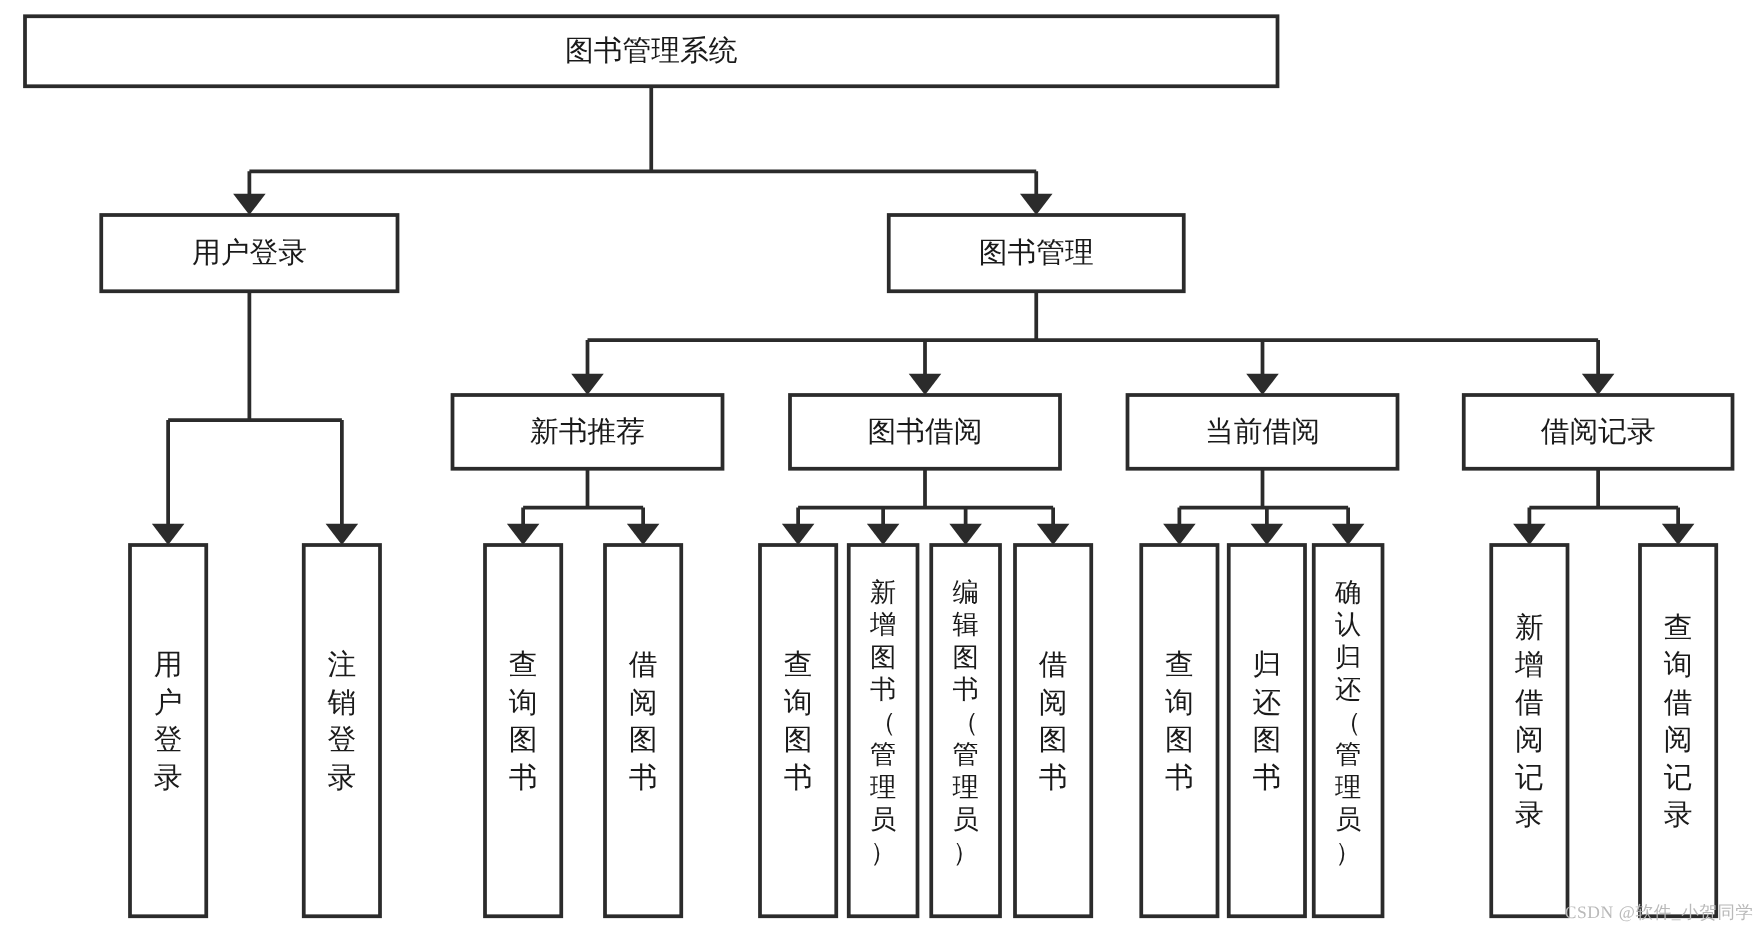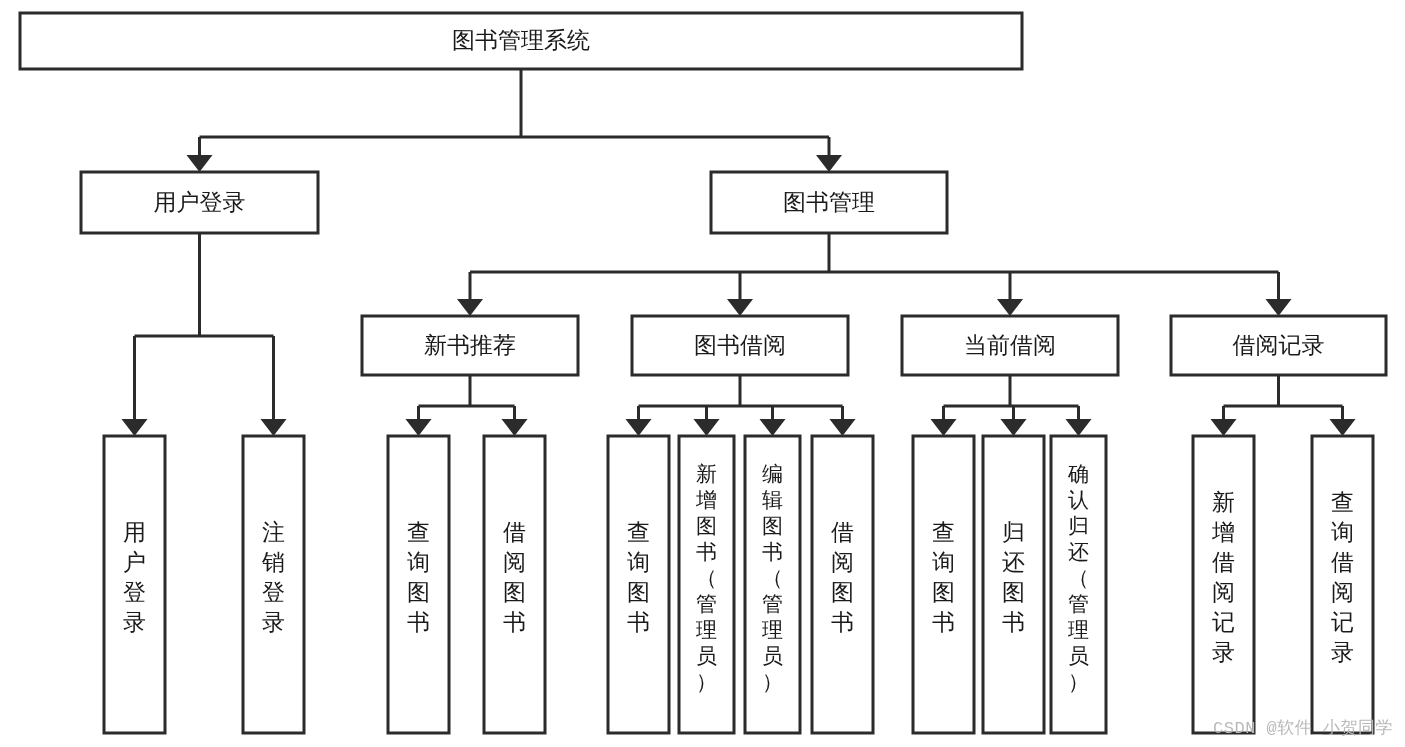--- a/index.html
+++ b/index.html
@@ -46,24 +46,24 @@
     stroke: #2b2b2b;
     stroke-width: 3;
     fill: none;
   }
   .edge-arrow {
     fill: #2b2b2b;
     stroke: none;
   }
   .watermark {
     position: absolute;
-    right: 12px;
+    right: 2px;
     bottom: 8px;
-    font-family: Liberation Mono, monospace;
-    font-size: 17px;
+    font-family: Liberation Serif, serif;
+    font-size: 14px;
     color: #b9b9b9;
     letter-spacing: 0.5px;
     white-space: nowrap;
     pointer-events: none;
   }
 </style>
 </head>
 <body>
 
 <svg id="chart-root" viewBox="0 0 1405 747">

